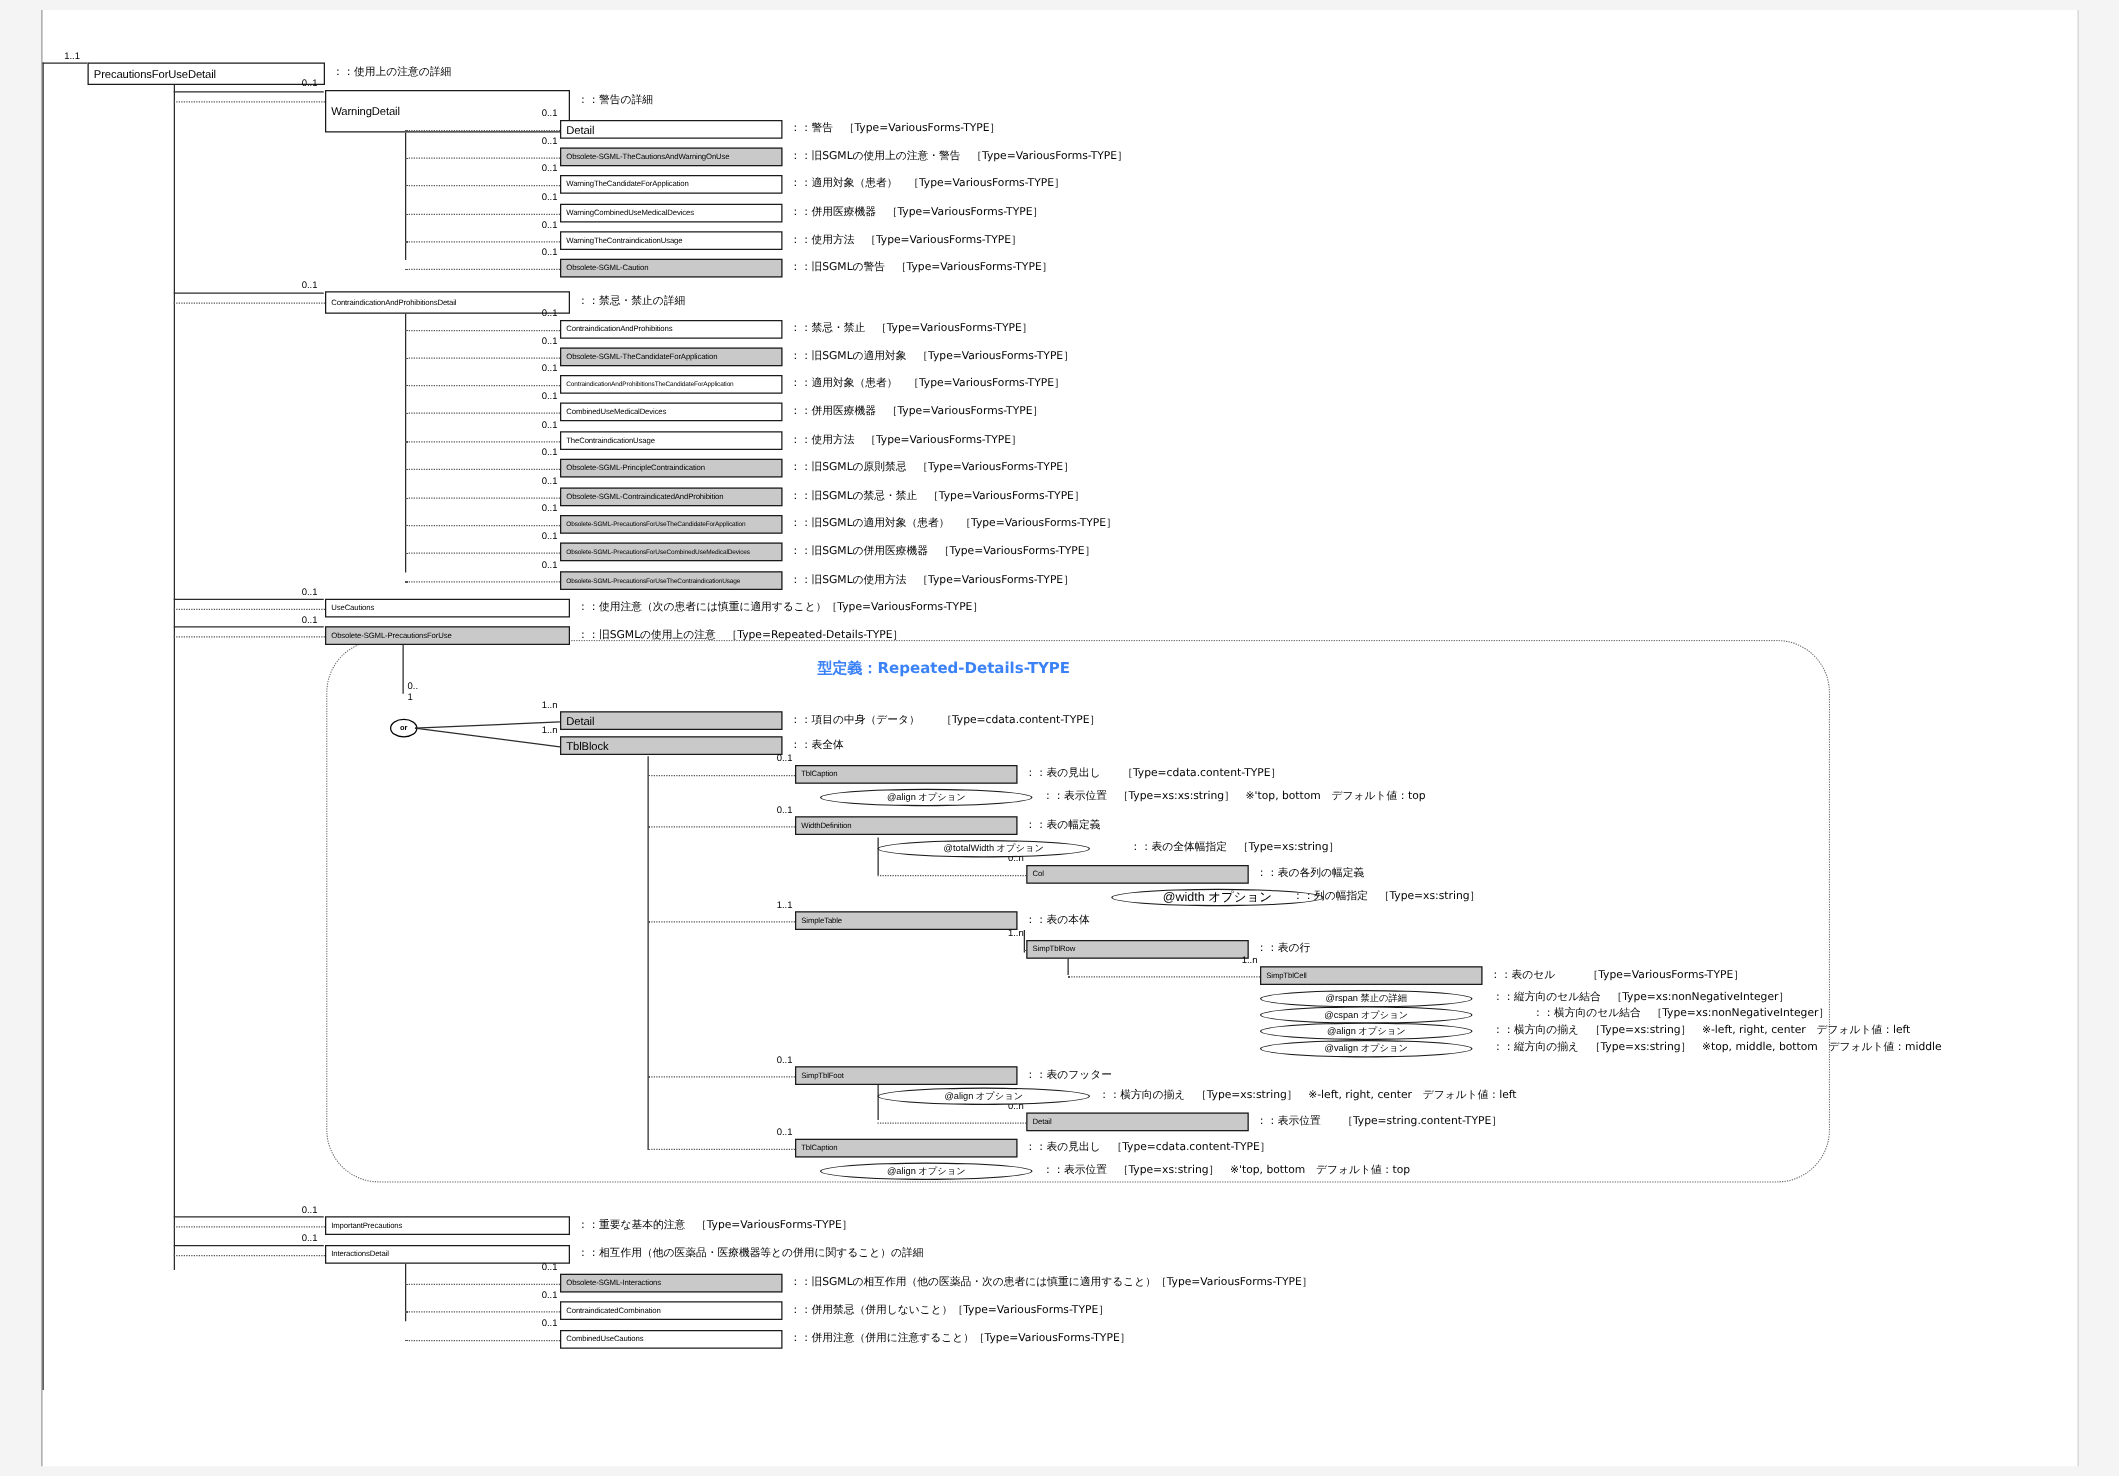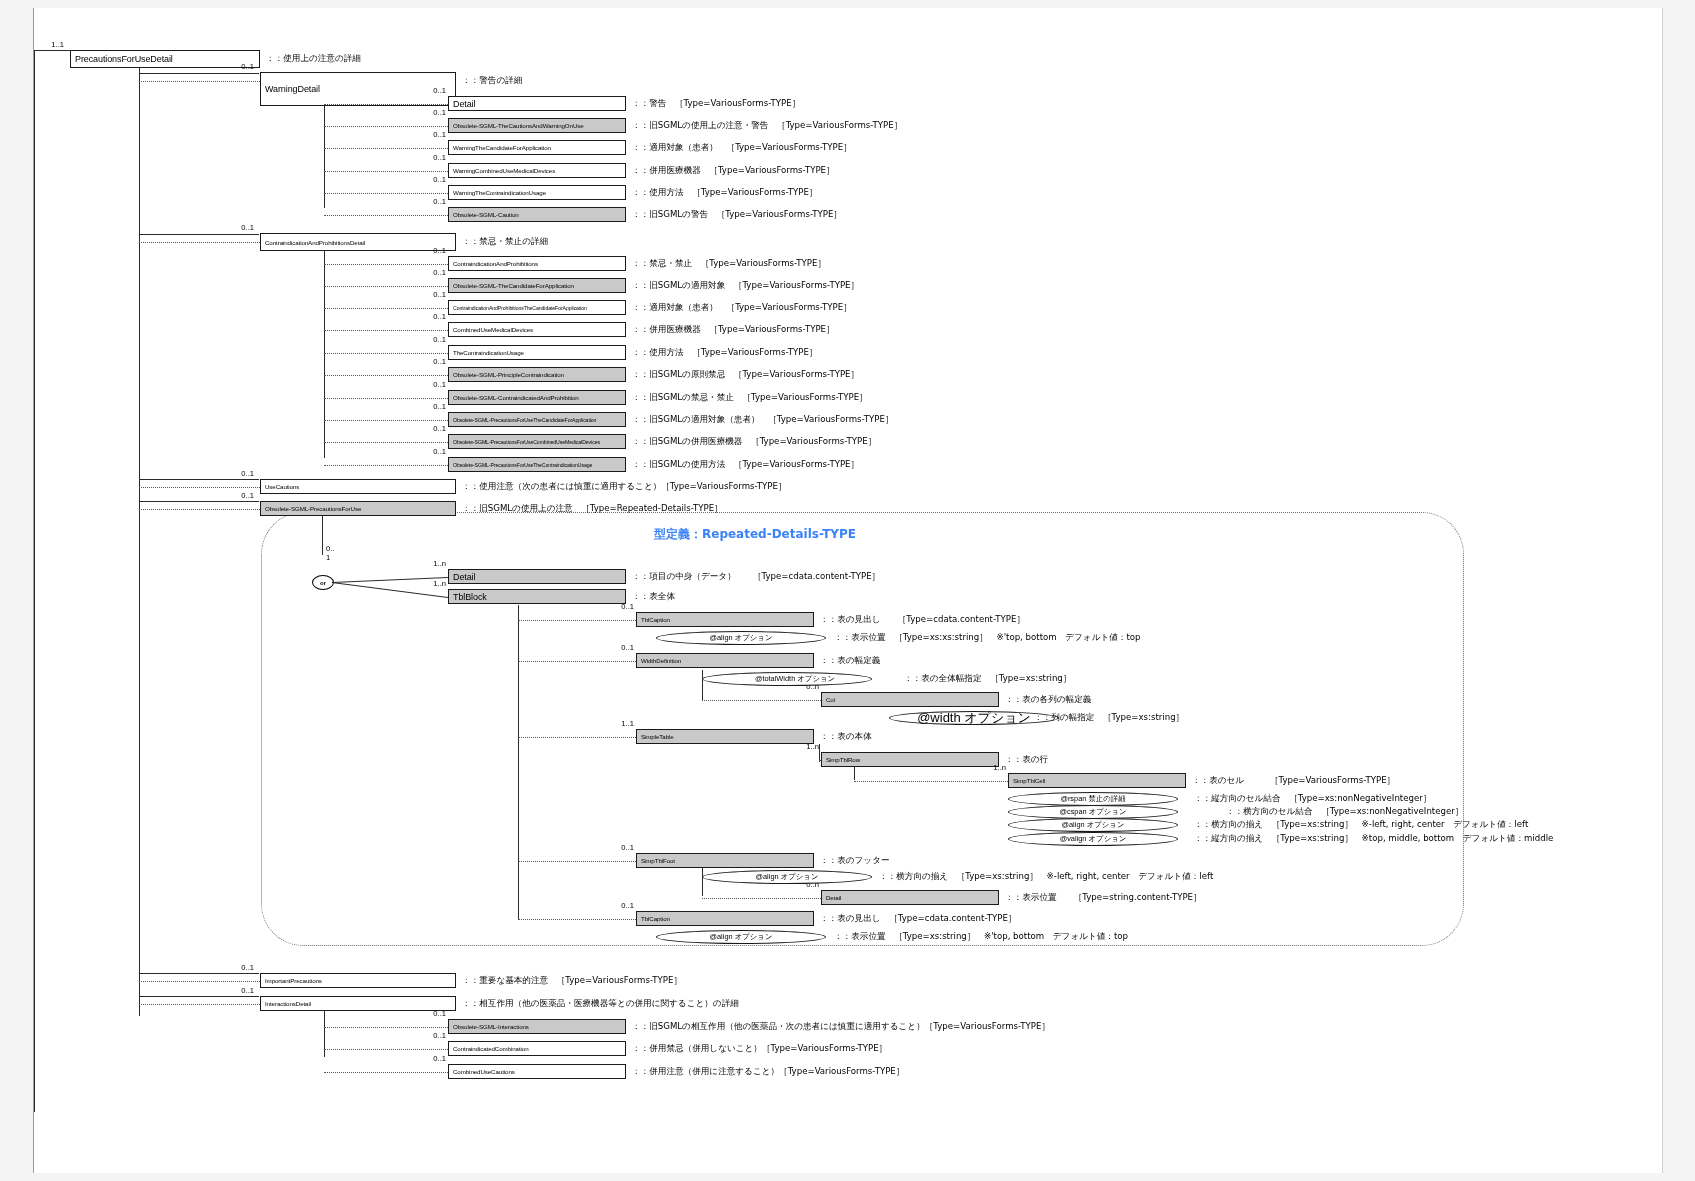--- a/index.html
+++ b/index.html
@@ -207,21 +207,21 @@
       <div class="box tiny" style="left: 414px; top: 1033px; width: 178px; height: 15px;">ContraindicatedCombination</div>
       <div class="note jp" style="left: 598px; top: 1035.5px;">：：併用禁忌（併用しないこと）［Type=VariousForms-TYPE］</div>
       <div class="dln" style="left: 290px; top: 1063.5px; width: 124px;"></div>
       <div class="card" style="left: 392px; top: 1047px; width: 20px;">0..1</div>
       <div class="box tiny" style="left: 414px; top: 1056px; width: 178px; height: 15px;">CombinedUseCautions</div>
       <div class="note jp" style="left: 598px; top: 1058.5px;">：：併用注意（併用に注意すること）［Type=VariousForms-TYPE］</div>
       <div class="ell" style="left: 622px; top: 623px; width: 170px; height: 14px; font-size: 7.4px;">@align  オプション</div>
       <div class="note jp" style="left: 800px; top: 625px;">：：表示位置　［Type=xs:xs:string］　※'top, bottom　デフォルト値：top</div>
       <div class="ell" style="left: 668px; top: 664px; width: 170px; height: 14px; font-size: 7.4px; padding-left: 16px;">@totalWidth  オプション</div>
       <div class="note jp" style="left: 870px; top: 666px;">：：表の全体幅指定　［Type=xs:string］</div>
-      <div class="ell" style="left: 855px; top: 703px; width: 170px; height: 14px; font-size: 13px;">@width  オプション</div>
+      <div class="ell" style="left: 855px; top: 703px; width: 170px; height: 14px; font-size: 10px;">@width  オプション</div>
       <div class="note jp" style="left: 1000px; top: 705px;">：：列の幅指定　［Type=xs:string］</div>
       <div class="ell" style="left: 974px; top: 784px; width: 170px; height: 14px; font-size: 7.4px;">@rspan  禁止の詳細</div>
       <div class="note jp" style="left: 1160px; top: 786px;">：：縦方向のセル結合　［Type=xs:nonNegativeInteger］</div>
       <div class="ell" style="left: 974px; top: 797px; width: 170px; height: 14px; font-size: 7.4px;">@cspan  オプション</div>
       <div class="note jp" style="left: 1160px; top: 799px; margin-left: 32px;">：：横方向のセル結合　［Type=xs:nonNegativeInteger］</div>
       <div class="ell" style="left: 974px; top: 810px; width: 170px; height: 14px; font-size: 7.4px;">@align  オプション</div>
       <div class="note jp" style="left: 1160px; top: 812px;">：：横方向の揃え　［Type=xs:string］　※-left, right, center　デフォルト値：left</div>
       <div class="ell" style="left: 974px; top: 824px; width: 170px; height: 14px; font-size: 7.4px;">@valign  オプション</div>
       <div class="note jp" style="left: 1160px; top: 826px;">：：縦方向の揃え　［Type=xs:string］　※top, middle, bottom　デフォルト値：middle</div>
       <div class="ell" style="left: 668px; top: 862px; width: 170px; height: 14px; font-size: 7.4px;">@align  オプション</div>

